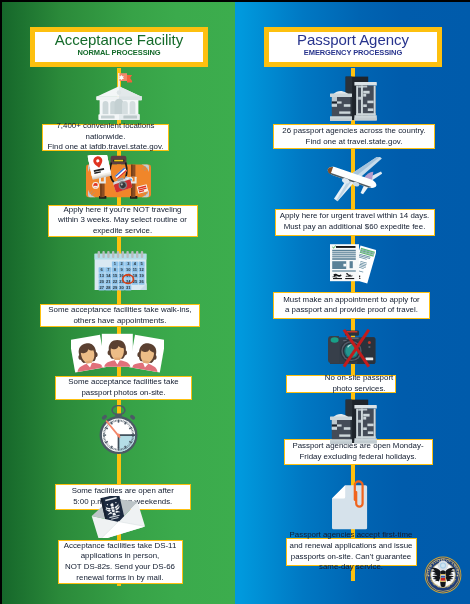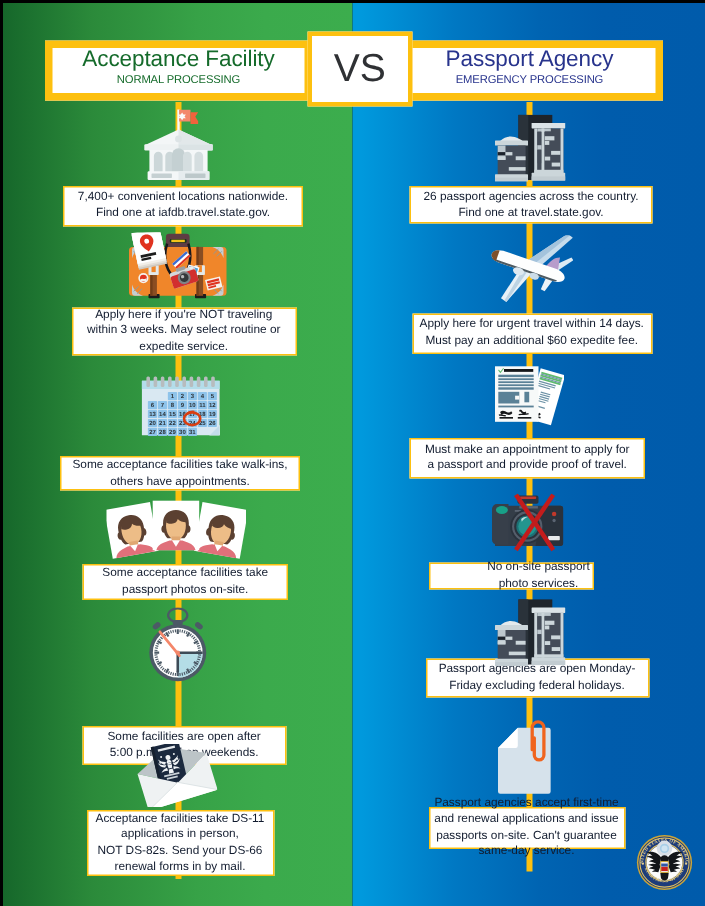--- a/index.html
+++ b/index.html
@@ -16,21 +16,21 @@
         color:#111b2e;font-size:7.9px;line-height:10.6px;letter-spacing:0px;}
   .hdr{position:absolute;background:#fff;border:5.2px solid #fdc00f;box-sizing:border-box;
        display:flex;flex-direction:column;align-items:center;}
   .vs{position:absolute;background:#fff;border:3.9px solid #fdc00f;box-sizing:border-box;
       display:flex;align-items:center;justify-content:center;
       font-size:26px;font-weight:400;color:#2f3134;letter-spacing:0px;}
   .ybar{position:absolute;height:7px;background:#fdc00f;}
   .icon{position:absolute;}
   .tbox span{white-space:pre-line;display:block;}
   .h1{font-size:15px;font-weight:400;letter-spacing:-0.05px;line-height:16px;}
-  .h2{font-size:7.5px;font-weight:400;letter-spacing:-0.1px;line-height:8px;margin-top:1.5px;}
+  .h2{font-size:7.5px;font-weight:700;letter-spacing:-0.1px;line-height:8px;margin-top:1.5px;}
   .hL{color:#156b2b;}
   .hR{color:#28348d;}
   .edge-top{position:absolute;left:0;top:0;width:470px;height:2px;background:#000;}
   .edge-left{position:absolute;left:0;top:0;width:2px;height:604px;background:#000;}
 </style>
 </head>
 <body>
 
 <div id="page">
   <div class="halfL"></div>
@@ -40,28 +40,25 @@
   <div class="ybar" style="left:264px;top:62.1px;height:5.2px;width:178px;"></div>
 
   <div class="hdr" style="left:30px;top:26.6px;width:178px;height:40.7px;">
     <div class="h1 hL">Acceptance Facility</div>
     <div class="h2 hL">NORMAL PROCESSING</div>
   </div>
   <div class="hdr" style="left:264px;top:26.6px;width:178px;height:40.7px;">
     <div class="h1 hR">Passport Agency</div>
     <div class="h2 hR">EMERGENCY PROCESSING</div>
   </div>
-  <div class="vs" style="left:204.6px;top:20.5px;width:70.5px;height:50.2px;">
-    <span>VS</span>
-  </div>
 
   <div class="conn" style="left:117px;top:68px;height:518px;"></div>
   <div class="conn" style="left:351px;top:68px;height:513px;"></div>
 
-  <div class="tbox" style="left:42px;top:123.5px;width:160px;height:27px;">
+  <div class="tbox" style="left:42px;top:123.5px;width:127px;height:27px;">
       <span>7,400+ convenient locations nationwide.
 Find one at iafdb.travel.state.gov.</span>
     </div>
   <div class="tbox" style="left:47.5px;top:204.5px;width:150px;height:32px;">
       <span>Apply here if you're NOT traveling
 within 3 weeks. May select routine or
 expedite service.</span>
     </div>
   <div class="tbox" style="left:40px;top:304px;width:160px;height:23px;">
       <span>Some acceptance facilities take walk-ins,

